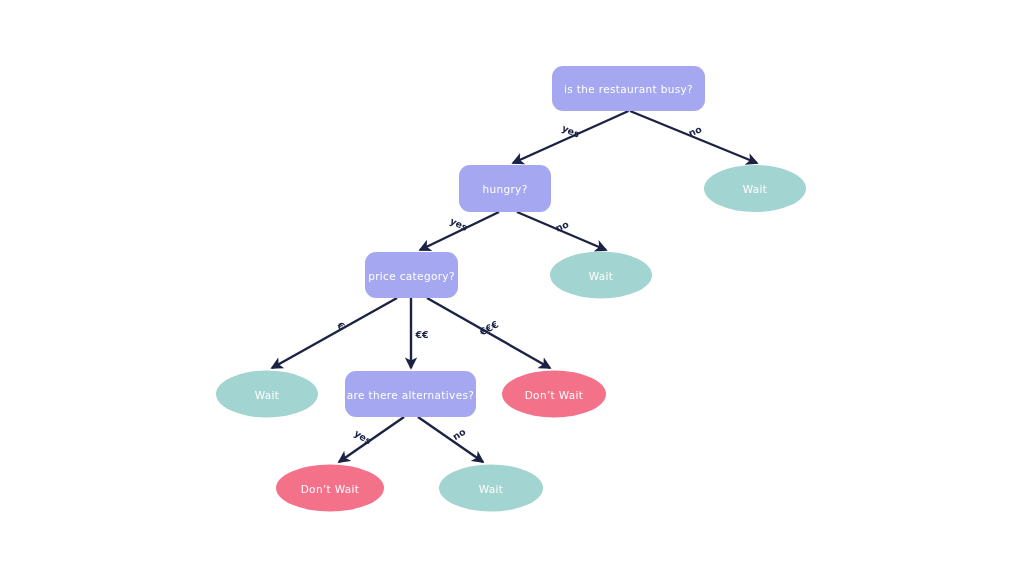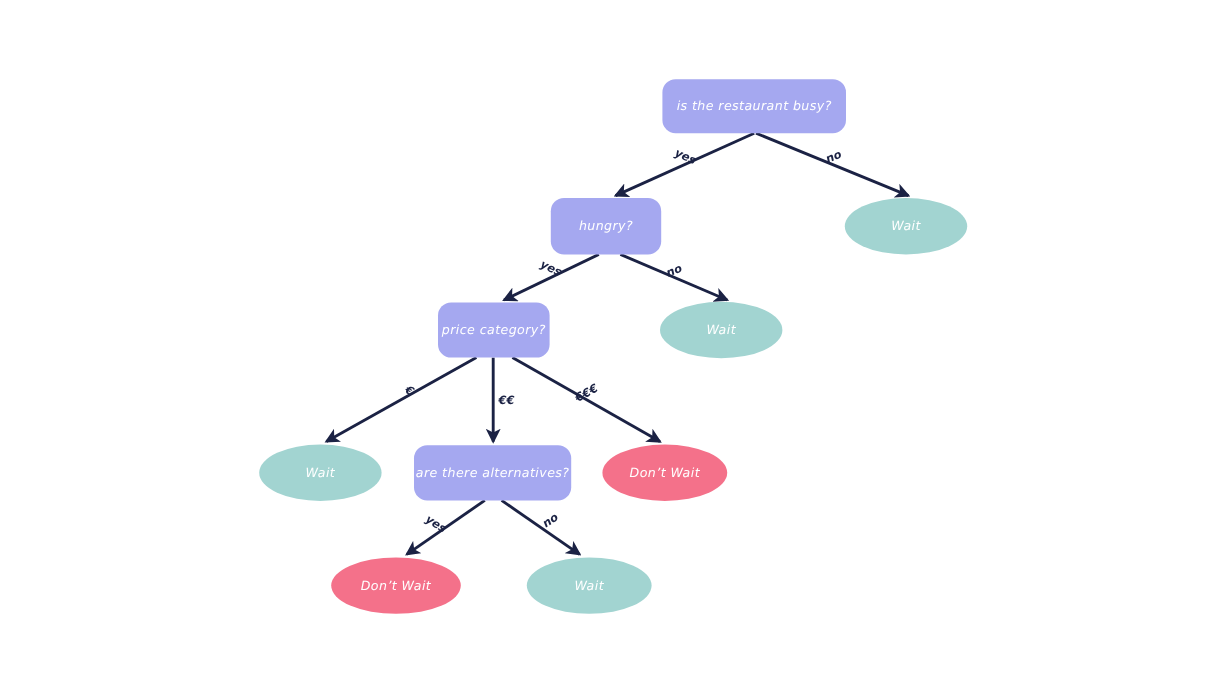--- a/index.html
+++ b/index.html
@@ -11,21 +11,20 @@
     width: 1024px;
     height: 576px;
     overflow: hidden;
     font-family: "DejaVu Sans", "Liberation Sans", sans-serif;
   }
   #canvas {
     position: relative;
     width: 1024px;
     height: 576px;
     background: #ffffff;
-    font-style: italic;
   }
   svg#tree {
     position: absolute;
     top: 0;
     left: 0;
     width: 1024px;
     height: 576px;
   }
   .edge-line {
     stroke: #1b2244;

